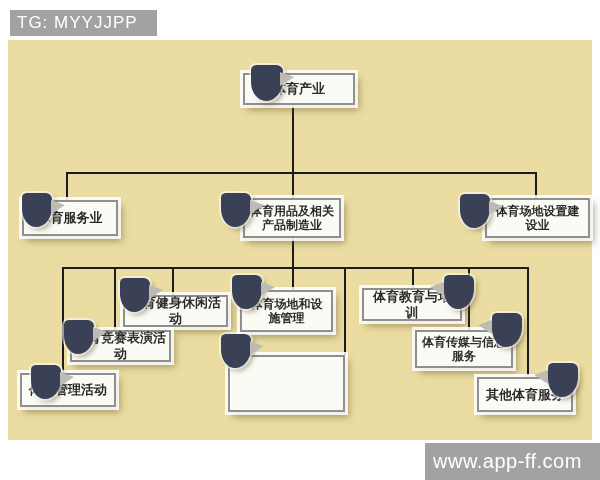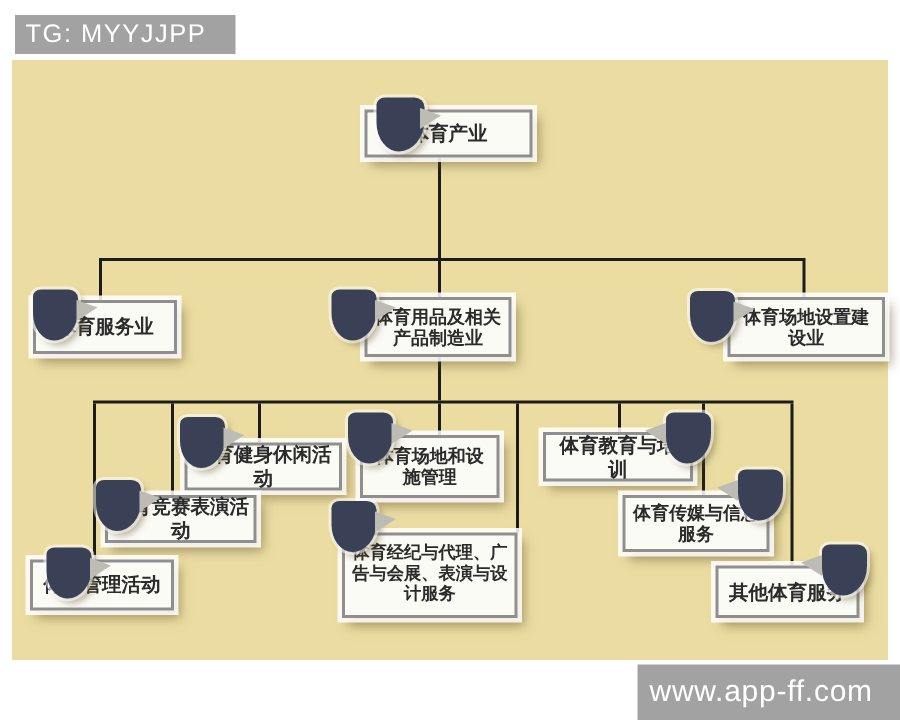--- a/index.html
+++ b/index.html
@@ -136,21 +136,20 @@
     <span class="label">体育传媒与信息服务</span>
   </div>
 
   <div class="node fs13" id="n-management">
     <span class="icon lft"></span>
     <span class="label">体育管理活动</span>
   </div>
 
   <div class="node fs11" id="n-agency">
     <span class="icon lft"></span>
-    <span class="label">体育经纪与代理、广告与会展、表演与设计服务</span>
   </div>
 
   <div class="node fs13" id="n-other">
     <span class="icon rgt"></span>
     <span class="label">其他体育服务</span>
   </div>
 
   <div class="badge" id="watermark-badge">
     <span>www.app-ff.com</span>
   </div>

